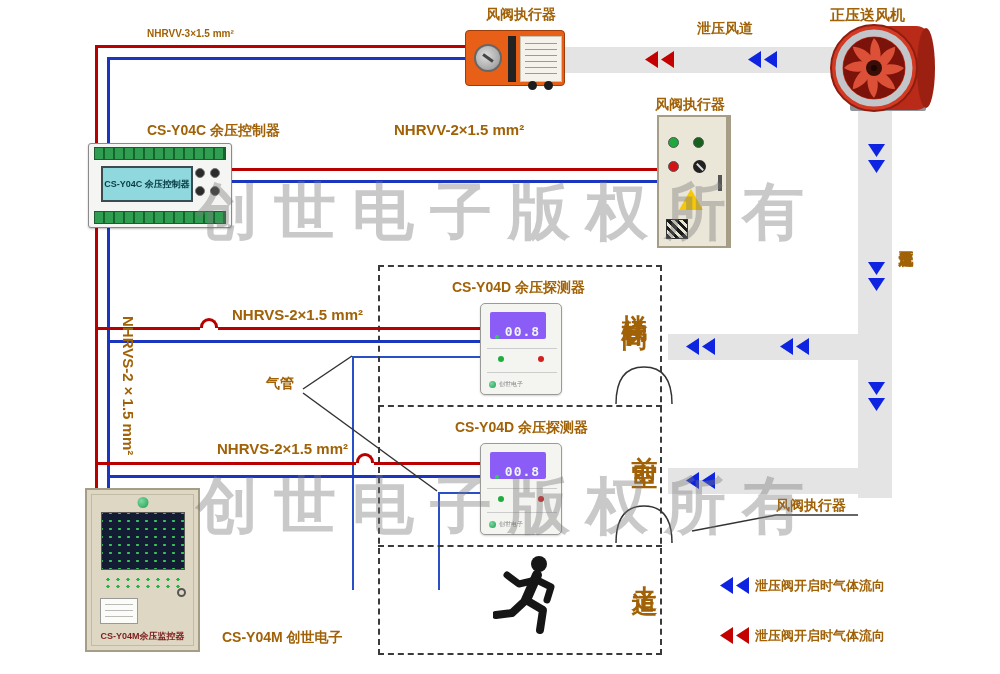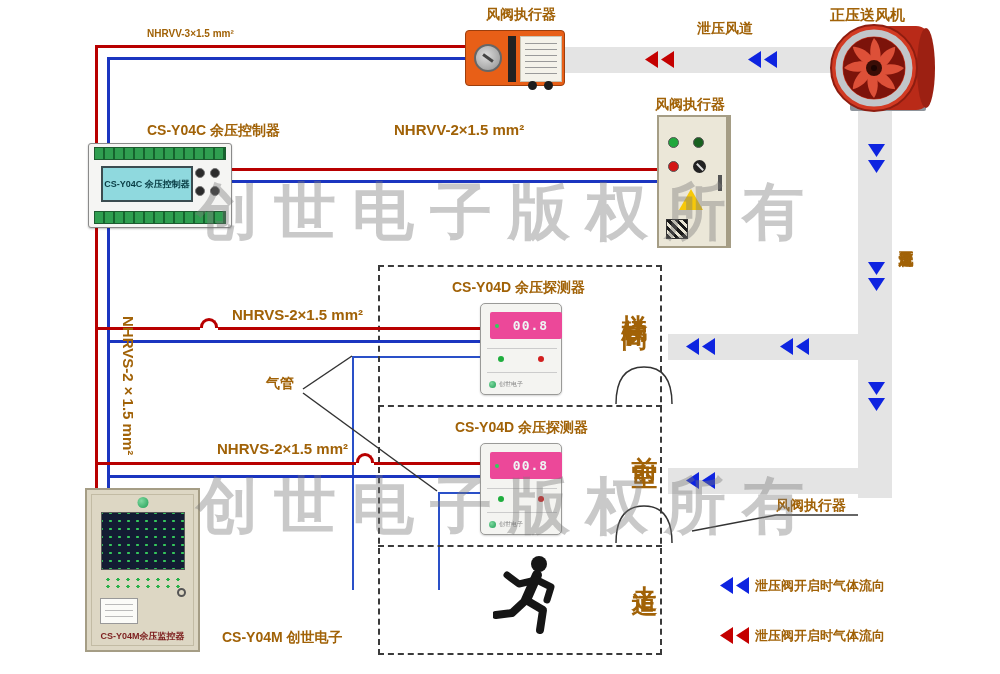--- a/index.html
+++ b/index.html
@@ -57,21 +57,21 @@
   .monitor{position:absolute;width:115px;height:164px;background:#ddd7c4;border:2px solid #a59d85;z-index:6;padding-left:36px;}
   .mon-inner{position:absolute;inset:4px;border:1px solid #c2bba4;}
   .mon-logo{position:absolute;left:50%;top:7px;transform:translateX(-50%);width:11px;height:11px;border-radius:50%;background:radial-gradient(circle at 35% 35%,#7fd9a0,#1f9e55);}
   .mon-screen{position:absolute;left:14px;top:22px;width:84px;height:58px;background-color:#131c33;border:1px solid #555;background-image:radial-gradient(#35c95c 1.1px,transparent 1.4px);background-size:9px 8px;background-position:4px 4px;}
   .mon-leds{position:absolute;left:16px;top:86px;width:80px;height:14px;background-image:radial-gradient(#2bb04a 1.6px,transparent 1.9px);background-size:10px 7px;}
   .mon-card{position:absolute;left:13px;top:108px;width:38px;height:26px;background:#fbfbf8;border:1px solid #999;background-image:repeating-linear-gradient(#bbb 0 1px,transparent 1px 6px);background-size:28px 16px;background-position:4px 5px;background-repeat:no-repeat;}
   .mon-lock{position:absolute;right:12px;top:98px;width:9px;height:9px;border:2px solid #555;border-radius:50%;}
   .mon-label{position:absolute;left:0;right:0;bottom:7px;text-align:center;font-size:9px;font-weight:700;color:#7c1d1d;white-space:nowrap;}
   
   .detector{position:absolute;width:82px;height:92px;background:#f4f4f1;border:1px solid #9a9a98;border-radius:5px;z-index:6;box-shadow:0 1px 2px rgba(0,0,0,.18);}
-  .det-display{position:absolute;left:9px;top:8px;width:72px;height:27px;background:#ec4899;border-radius:2px;display:flex;align-items:center;}
+  .det-display{position:absolute;left:9px;top:8px;width:56px;height:27px;background:#8b5cf6;border-radius:2px;display:flex;align-items:flex-end;}
   .det-dot{width:4px;height:4px;border-radius:50%;background:#2fd05a;margin-left:5px;}
   .det-val{flex:1;text-align:center;color:#eef6f4;font-family:"DejaVu Sans Mono",monospace;font-weight:700;font-size:13px;letter-spacing:1px;}
   .det-div1{position:absolute;left:6px;top:44px;width:70px;border-top:1px solid #ccc;}
   .det-div2{position:absolute;left:6px;top:68px;width:70px;border-top:1px solid #ccc;}
   .det-leds{position:absolute;left:0;top:52px;width:100%;display:flex;justify-content:space-around;}
   .det-leds i{width:6px;height:6px;border-radius:50%;}
   .det-leds .g{background:#1fae3e;}
   .det-leds .r{background:#d21f1f;}
   .det-brand{position:absolute;left:8px;bottom:5px;display:flex;align-items:center;gap:3px;font-size:6px;color:#888;white-space:nowrap;}
   .det-brand i{width:7px;height:7px;border-radius:50%;background:radial-gradient(circle at 35% 35%,#7fd9a0,#1f9e55);}

